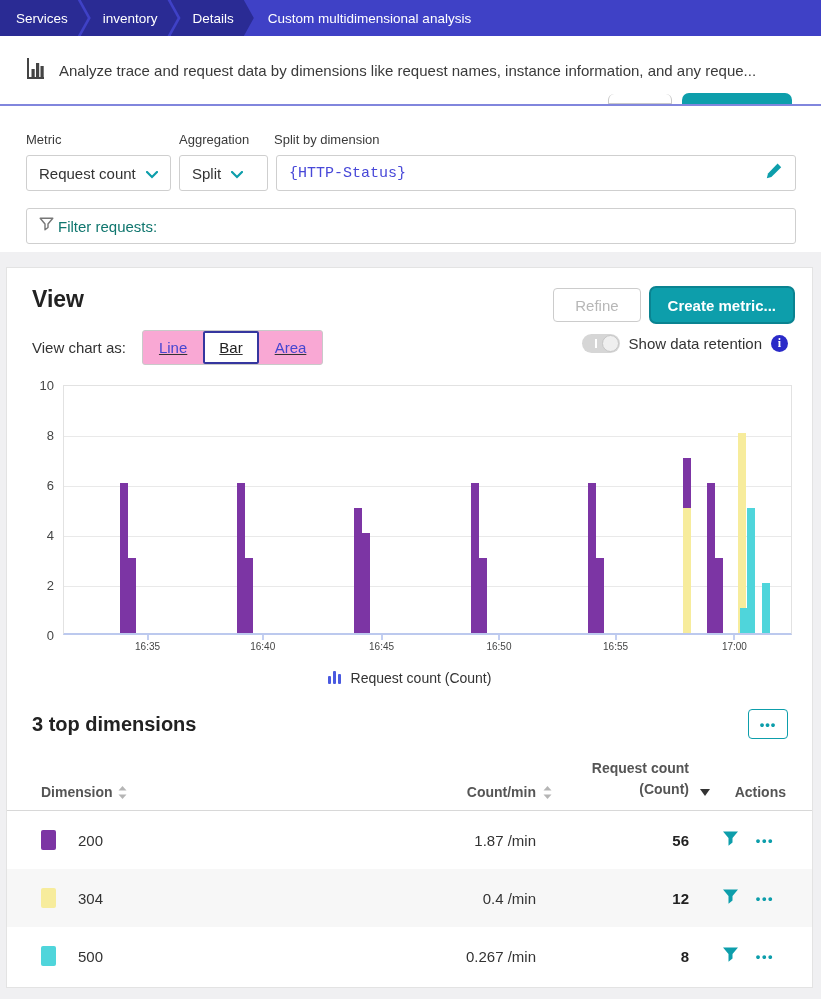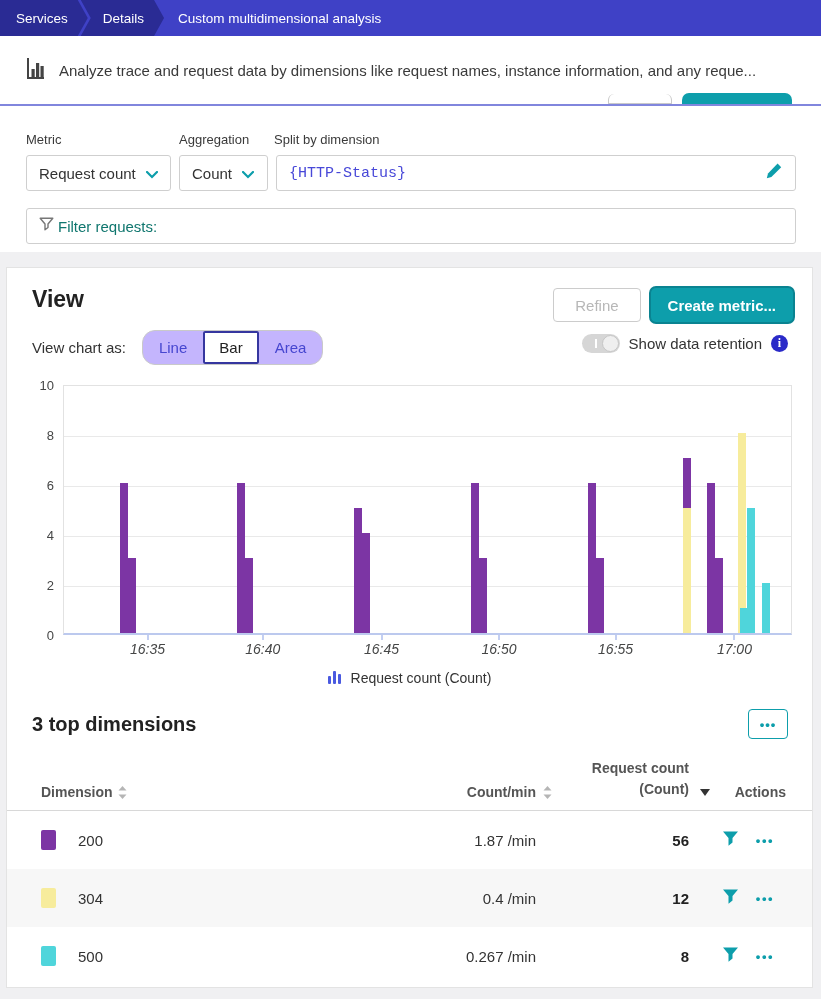--- a/index.html
+++ b/index.html
@@ -45,21 +45,21 @@
   .card { margin:15px 8px 0 6px; background:#fff; border:1px solid #e3e3e3; height:721px; }
   .view-head { position:relative; height:96px; }
   .view-title { position:absolute; left:25px; top:18px; font-size:23px; font-weight:bold; color:#222; }
   .head-btns { position:absolute; right:17px; top:20px; display:flex; gap:8px;padding-left:8px; }
   .btn-refine { height:34px; padding:0 21px; background:#fff; border:1px solid #ccc; border-radius:4px;
           color:#b7b7b7; font-size:15px; cursor:default; }
   .btn-create { height:38px; margin-top:-2px; padding:0 17px; background:#0d9eab; border:2px solid #0a8391;
           border-radius:7px; color:#fff; font-size:15px; font-weight:bold; cursor:pointer; }
   .chart-as { position:absolute; left:25px; top:62px; display:flex; align-items:center; }
   .chart-as-label { font-size:15px; color:#333; margin-right:16px; }
-  .seg { display:inline-flex; border:1px solid #c9c9c9; border-radius:13px; background:#c4b5fd; }
+  .seg { display:inline-flex; border:1px solid #c9c9c9; border-radius:3px; background:#f9a8d4;text-decoration:underline; }
   .seg button { background:none; border:none; font-size:15px; padding:8px 16px; color:#4646d0;
           cursor:pointer; font-family:inherit; }
   .seg button.sel { color:#222; box-shadow:inset 0 0 0 2px #35369f; border-radius:2px; background:#fff; }
   .retention { position:absolute; right:24px; top:66px; display:flex; align-items:center; gap:9px; }
   .toggle { width:38px; height:19px; border-radius:10px; background:#d6d6d6; position:relative; cursor:pointer; }
   .toggle .mark { position:absolute; left:13px; top:5px; width:2px; height:9px; background:#fff; }
   .toggle .knob { position:absolute; right:1px; top:1px; width:17px; height:17px; border-radius:50%;
           background:#efefef; border:1px solid #c6c6c6; }
   .retention-label { font-size:15px; color:#333; }
   .info-i { width:17px; height:17px; border-radius:50%; background:#2a2ac8; color:#fff;
@@ -71,21 +71,21 @@
   .ylabels { width:31px; position:relative; height:250px; }
   .ylabel { position:absolute; right:9px; font-size:13px; color:#454646; transform:translateY(-7px); }
   .plot { flex:1; position:relative; height:250px; border:1px solid #e2e2e2;
           border-bottom:2px solid #bcc9ee; background:#fff; }
   .gridline { position:absolute; left:0; right:0; height:1px; background:#e9e9e9; }
   .bar { position:absolute; bottom:0; width:8px; transform:translateX(-50%);
           display:flex; flex-direction:column-reverse; }
   .bar .segm { width:100%; }
   .xlabels { position:relative; height:26px; margin:0 20px 0 56px; }
   .xtickmark { position:absolute; top:0; width:2px; height:5px; background:#c3cff2; transform:translateX(-50%); }
-  .xlabel { position:absolute; top:6px; transform:translateX(-50%); font-size:14px; color:#454646;font-style:italic; }
+  .xlabel { position:absolute; top:6px; transform:translateX(-50%); font-size:10px; color:#454646; }
   .legend { display:flex; align-items:center; justify-content:center; gap:8px; margin-top:6px; height:22px; }
   .legend-text { font-size:14px; color:#333; }
 
   
   .dims-head { display:flex; align-items:center; justify-content:space-between;
           margin-top:18px; padding:0 24px 0 25px; height:34px; }
   .dims-title { font-size:20px; font-weight:bold; color:#222; }
   .more-btn { width:40px; height:30px; background:#fff; border:1px solid #0d9eab; border-radius:4px;
           color:#0d9eab; font-weight:bold; letter-spacing:1px; font-size:13px; cursor:pointer;
           display:flex; align-items:center; justify-content:center; }
@@ -108,20 +108,21 @@
   .cell-count { text-align:right; color:#222; font-weight:bold; }
   .cell-actions { display:flex; justify-content:flex-end; align-items:center; gap:17px; padding-right:14px; }
   .dots { color:#0d9eab; font-weight:bold; letter-spacing:1.5px; font-size:13px; cursor:pointer; }
 </style>
 </head>
 <body>
 
 <nav class="topbar">
   <div id="crumbs" style="display:flex;">
       <div class="crumb">Services</div>
+      <div class="crumb">inventory</div>
       <div class="crumb">Details</div>
     </div>
   <div class="crumb-current">Custom multidimensional analysis</div>
 </nav>
 
 <header class="desc">
   <span class="desc-icon">
     <svg width="21" height="22" viewBox="0 0 21 22">
       <path d="M3 1 V21 H19" stroke="#444" stroke-width="2" fill="none"></path>
       <rect x="6.5" y="12" width="3.2" height="8" fill="#444"></rect>
@@ -143,21 +144,21 @@
   <div class="ctl-row">
     <div class="dropdown" style="width:145px;">
       <span>Request count</span>
       <span class="chev">
         <svg width="12" height="8" viewBox="0 0 12 8">
             <path d="M1 1 L6 6 L11 1" stroke="#0d9eab" stroke-width="2.2" fill="none" stroke-linecap="round"></path>
           </svg>
       </span>
     </div>
     <div class="dropdown" style="width:89px;">
-      <span>Count</span>
+      <span>Split</span>
       <span class="chev">
         <svg width="12" height="8" viewBox="0 0 12 8">
             <path d="M1 1 L6 6 L11 1" stroke="#0d9eab" stroke-width="2.2" fill="none" stroke-linecap="round"></path>
           </svg>
       </span>
     </div>
     <div class="split-field">
       <span class="split-value">{HTTP-Status}</span>
       <span>
         <svg width="18" height="18" viewBox="0 0 18 18">

